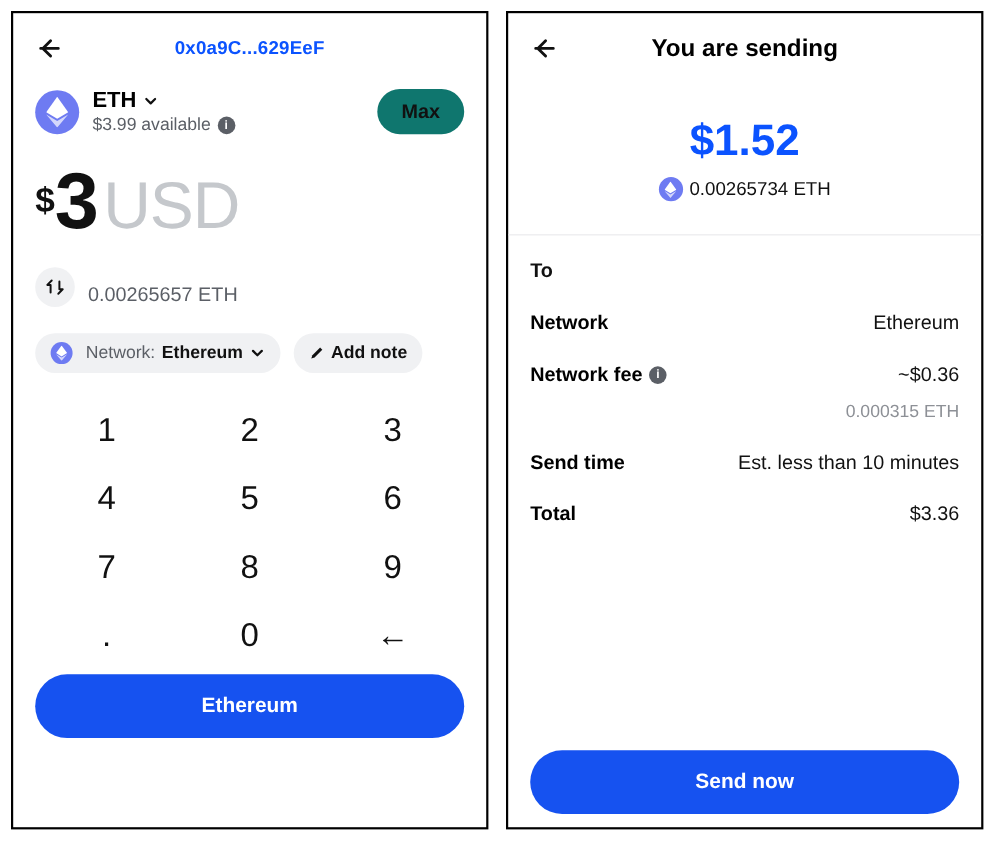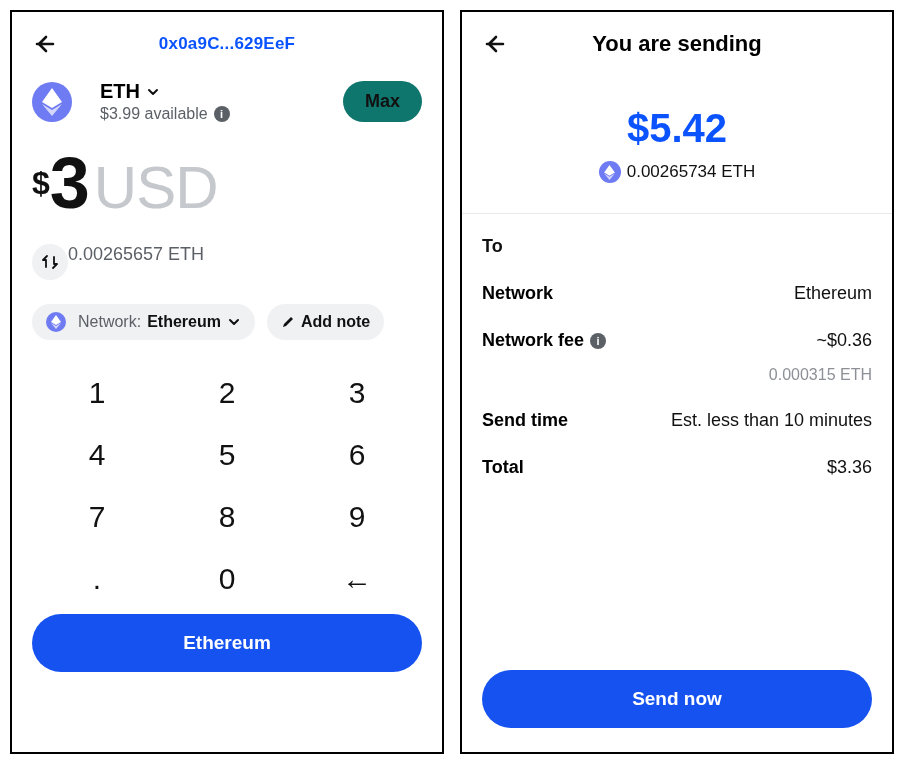--- a/index.html
+++ b/index.html
@@ -12,21 +12,21 @@
     gap: 16px;
     padding: 10px;
   }
   .screen {
     border: 2px solid #000;
     width: 434px;
     height: 744px;
     background: #fff;
     display: flex;
     flex-direction: column;
-    padding: 18px 20px 24px 20px;
+    padding: 18px 20px 12px 20px;
     position: relative;
   }
 
   
   .hdr-row {
     display: flex;
     align-items: center;
     height: 28px;
   }
   .back-btn { cursor: pointer; }
@@ -37,21 +37,20 @@
     font-weight: 700;
     font-size: 17px;
     letter-spacing: .2px;
   }
   .spacer-right { width: 24px; }
 
   .asset-row {
     display: flex;
     align-items: center;
     margin-top: 22px;
-    gap: 16px;
   }
   .eth-circle {
     width: 40px; height: 40px; border-radius: 50%;
     background: #6e7bf2;
     display: flex; align-items: center; justify-content: center;
     margin-right: 12px;
   }
   .eth-circle.sm { width: 22px; height: 22px; margin-right: 6px; }
   .eth-circle.xsm { width: 20px; height: 20px; margin-right: 6px; }
   .eth-glyph { color: #fff; }
@@ -68,21 +67,21 @@
     font-weight:700;font-size:18px;color:#111;cursor:pointer;
   }
 
   .amount-row {
     display:flex;align-items:baseline;margin-top:24px;
   }
   .amount-dollar { font-size:32px;font-weight:600;color:#111;line-height:1;transform:translateY(-14px);}
   .amount-val { font-size:72px;font-weight:600;color:#111;line-height:1;letter-spacing:-2px;}
   .amount-cur { font-size:60px;font-weight:500;color:#c5c8cc;margin-left:6px;letter-spacing:-1px;}
 
-  .conv-row { display:flex;align-items:flex-start;margin-top:22px;}
+  .conv-row { display:flex;align-items:flex-end;gap:12px;margin-top:22px;}
   .swap-btn {
     width:36px;height:36px;border-radius:50%;background:#f0f1f3;
     display:flex;align-items:center;justify-content:center;cursor:pointer;
   }
   .conv-txt { color:#5b5f66;font-size:18px; }
 
   .pill-row { display:flex;gap:12px;margin-top:24px; flex-wrap:wrap;}
   .pill {
     background:#f0f1f3;border-radius:22px;padding:8px 14px;
     display:flex;align-items:center;gap:6px;font-size:16px;font-weight:500;
@@ -228,21 +227,21 @@
   <div class="hdr-row2">
     <div class="back-btn">
       <svg width="24" height="24" viewBox="0 0 24 24">
         <path d="M14 5l-7 7 7 7M5 12h16" stroke="#111" stroke-width="2.6" fill="none" stroke-linecap="round" stroke-linejoin="round"></path>
       </svg>
     </div>
     <div class="hdr-title">You are sending</div>
     <div class="spacer-right"></div>
   </div>
 
-  <div class="big-amt">$5.42</div>
+  <div class="big-amt">$1.52</div>
   <div class="sub-amt">
     <div class="eth-circle sm">
       <svg width="11" height="15" viewBox="0 0 20 28">
           <path fill="#fff" d="M10 0l10 14-10 6L0 14z"></path>
           <path fill="#fff" opacity=".7" d="M10 22l10-6-10 12L0 16z"></path>
         </svg>
     </div>
     <span>0.00265734 ETH</span>
   </div>
 

